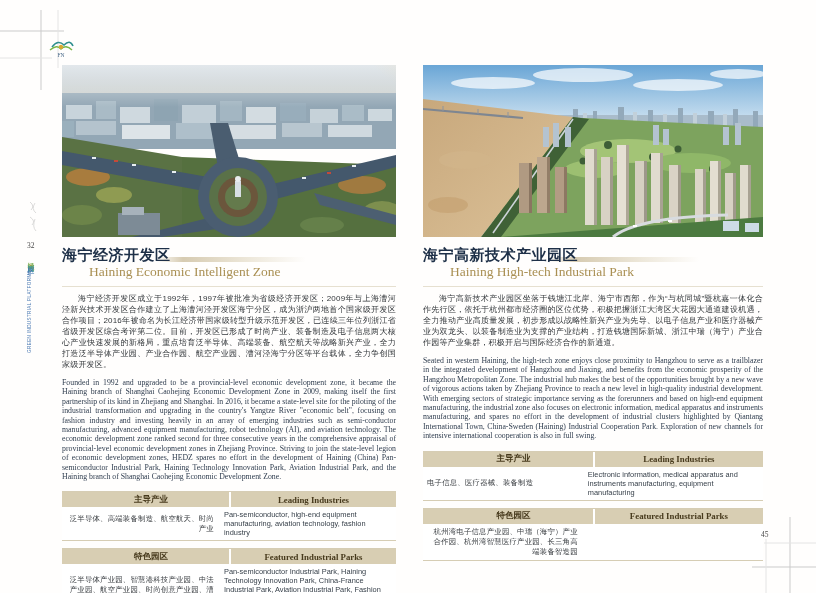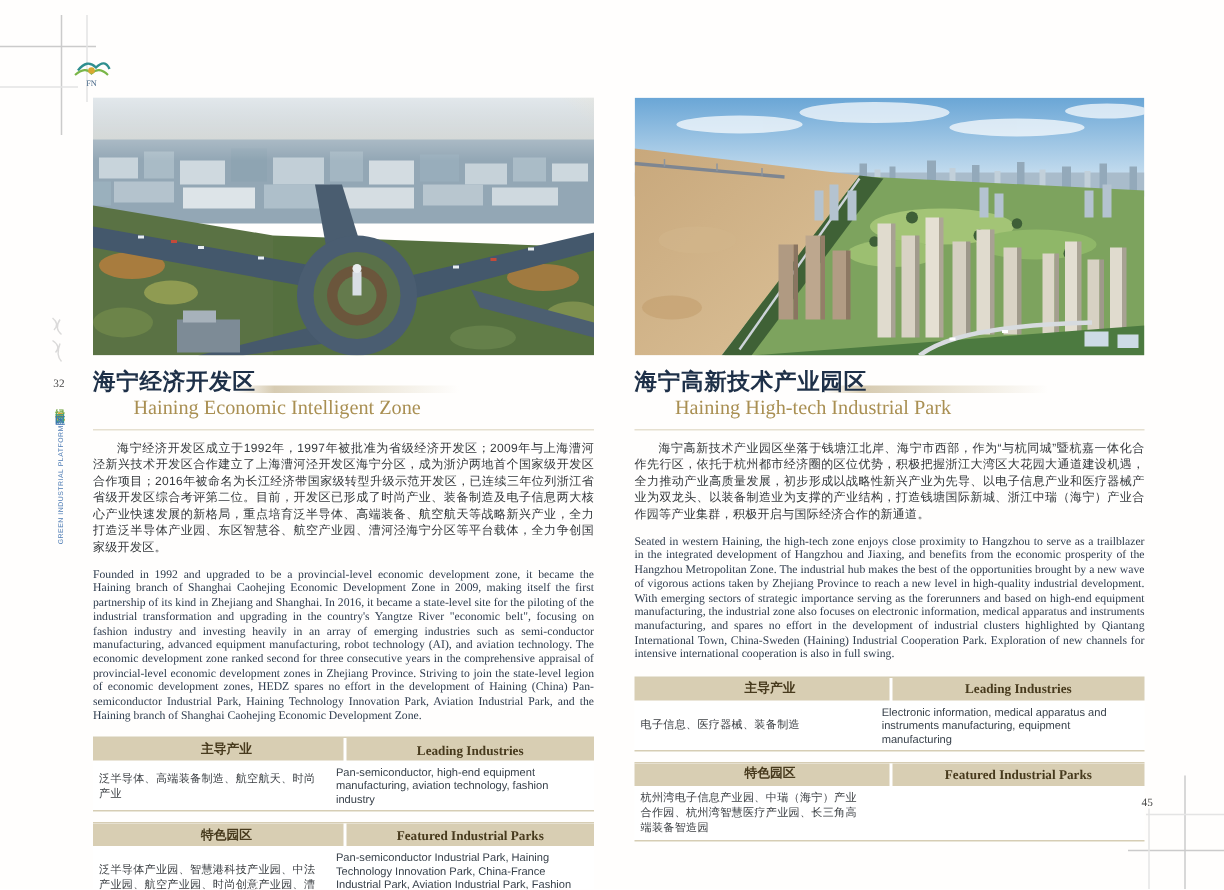--- a/index.html
+++ b/index.html
@@ -3,22 +3,22 @@
 <meta charset="utf-8">
 <style>
   html,body{margin:0;padding:0;background:#ffffff;}
   #sheet{position:relative;width:816px;height:593px;background:#fffefd;overflow:hidden;
          font-family:"Liberation Sans",sans-serif;}
   
   .cropmark{position:absolute;}
   
   .logo{position:absolute;left:46px;top:35px;width:30px;height:30px;}
   
-  .sidebar{position:absolute;left:27px;top:210px;width:16px;display:flex;flex-direction:column;
-           align-items:flex-end;gap:7px;}
+  .sidebar{position:absolute;left:27px;top:200px;width:16px;display:flex;flex-direction:column;
+           align-items:flex-start;gap:7px;}
   .calligraphy{opacity:.45;}
   .folio{font-family:"Liberation Serif",serif;font-size:7.5px;color:#4a4a4a;}
   .section-cn{writing-mode:vertical-rl;text-orientation:upright;font-size:6.5px;font-weight:bold;
               letter-spacing:1.5px;line-height:8px;}
   .section-cn .c0{color:#6da23c}.section-cn .c1{color:#d9a832}
   .section-cn .c2{color:#2f9a93}.section-cn .c3{color:#3f72ae}
   .section-en{writing-mode:vertical-rl;transform:rotate(180deg);font-size:4.6px;letter-spacing:.35px;
               color:#4e7cb4;white-space:nowrap;}
   .folio-right{position:absolute;left:761px;top:530px;font-family:"Liberation Serif",serif;
                font-size:7.5px;color:#4a4a4a;}
@@ -45,21 +45,21 @@
   .tables{margin-top:10px;}
   .info-table{margin-top:7px;border-top:1px solid #d6cdb4;border-bottom:1px solid #d6cdb4;}
   .thead{display:flex;gap:2px;background:#fff;}
   .th{background:#d8ceb3;height:15px;display:flex;align-items:center;justify-content:center;
       font-weight:bold;font-size:8.5px;color:#473a1d;}
   .th.cn{flex:0 0 calc(47% - 1px);padding-left:11px;}
   .th.en{flex:1;font-family:"Liberation Serif",serif;font-size:8.8px;}
   .tbody{display:flex;gap:2px;background:#fff;}
   .td{padding:3px 4px;font-size:7.4px;}
   .td.cn{flex:0 0 calc(47% - 9px);display:flex;align-items:center;line-height:10px;
-         letter-spacing:.2px;color:#3a3e42;}
+         letter-spacing:.2px;color:#3a3e42;text-align:right;}
   .td.en{flex:1;line-height:9px;color:#37404a;}
 </style>
 </head>
 <body>
 
 <div id="sheet">
 
   <svg class="cropmark" style="left:0;top:10px" width="90" height="90">
     <path d="M0,21 H64 M41,0 V80" stroke="#cbcbcb" stroke-width="1" fill="none"></path>
     <path d="M0,48 H52 M58,0 V58" stroke="#e4e4e4" stroke-width="1" fill="none"></path>
@@ -168,21 +168,21 @@
             <rect x="265" y="107" width="4" height="2"></rect>
           </g>
       </svg>
     </div>
     <div class="title-block">
       <div class="title-swoosh"></div>
       <h2 class="title-cn">海宁经济开发区</h2>
       <h3 class="title-en">Haining Economic Intelligent Zone</h3>
     </div>
     <div class="rule"></div>
-    <p class="para-cn">海宁经济开发区成立于1992年，1997年被批准为省级经济开发区；2009年与上海漕河泾新兴技术开发区合作建立了上海漕河泾开发区海宁分区，成为浙沪两地首个国家级开发区合作项目；2016年被命名为长江经济带国家级转型升级示范开发区，已连续三年位列浙江省省级开发区综合考评第二位。目前，开发区已形成了时尚产业、装备制造及电子信息两大核心产业快速发展的新格局，重点培育泛半导体、高端装备、航空航天等战略新兴产业，全力打造泛半导体产业园、东区智慧谷、航空产业园、漕河泾海宁分区等平台载体，全力争创国家级开发区。</p>
+    <p class="para-cn">海宁经济开发区成立于1992年，1997年被批准为省级经济开发区；2009年与上海漕河泾新兴技术开发区合作建立了上海漕河泾开发区海宁分区，成为浙沪两地首个国家级开发区合作项目；2016年被命名为长江经济带国家级转型升级示范开发区，已连续三年位列浙江省省级开发区综合考评第二位。目前，开发区已形成了时尚产业、装备制造及电子信息两大核心产业快速发展的新格局，重点培育泛半导体、高端装备、航空航天等战略新兴产业，全力打造泛半导体产业园、产业合作园、航空产业园、漕河泾海宁分区等平台载体，全力争创国家级开发区。</p>
     <p class="para-en">Founded in 1992 and upgraded to be a provincial-level economic development zone, it became the Haining branch of Shanghai Caohejing Economic Development Zone in 2009, making itself the first partnership of its kind in Zhejiang and Shanghai. In 2016, it became a state-level site for the piloting of the industrial transformation and upgrading in the country's Yangtze River "economic belt", focusing on fashion industry and investing heavily in an array of emerging industries such as semi-conductor manufacturing, advanced equipment manufacturing, robot technology (AI), and aviation technology. The economic development zone ranked second for three consecutive years in the comprehensive appraisal of provincial-level economic development zones in Zhejiang Province. Striving to join the state-level legion of economic development zones, HEDZ spares no effort in the development of Haining (China) Pan-semiconductor Industrial Park, Haining Technology Innovation Park, Aviation Industrial Park, and the Haining branch of Shanghai Caohejing Economic Development Zone.</p>
     <div class="tables">
       <div class="info-table">
         <div class="thead">
           <div class="th cn">主导产业</div>
           <div class="th en">Leading Industries</div>
         </div>
         <div class="tbody">
           <div class="td cn">泛半导体、高端装备制造、航空航天、时尚产业</div>
           <div class="td en">Pan-semiconductor, high-end equipment manufacturing, aviation technology, fashion industry</div>

